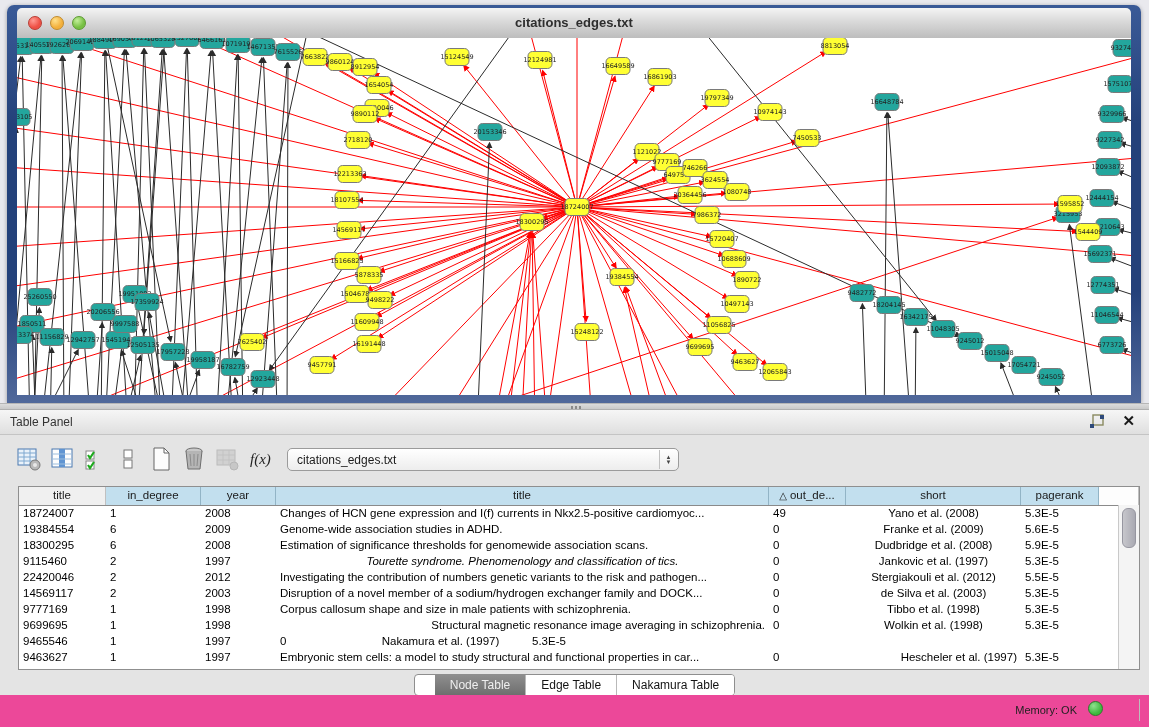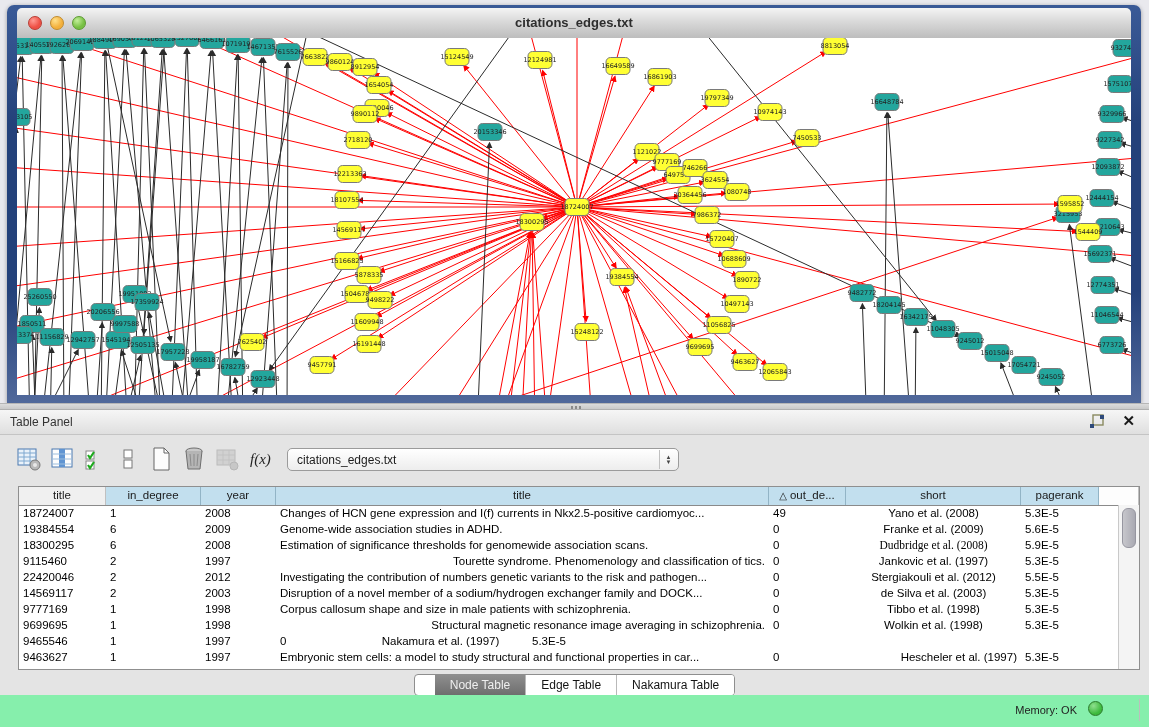--- a/index.html
+++ b/index.html
@@ -98,21 +98,21 @@
   }
   .seg .tab{
     font-size:12px;padding:3px 15px;color:#141414;background:#fff;cursor:pointer;
     border-left:1px solid #b9b9b9;
   }
   .seg .tab:first-child{border-left:none;margin-left:20px;}
   .seg .tab.active{
     background:linear-gradient(180deg,#8e8e8e,#6e6e6e);color:#efefef;
   }
   
-  .statusbar{position:absolute;left:0;top:695px;width:1149px;height:32px;background:#86efac;}
+  .statusbar{position:absolute;left:0;top:695px;width:1149px;height:32px;background:#ec4899;}
   .mem-label{position:absolute;right:72px;top:9px;font-size:11px;color:#222;}
   .mem-dot{position:absolute;right:46px;top:6px;width:15px;height:15px;border-radius:50%;
     background:radial-gradient(circle at 35% 30%,#8fe08f,#3cb93c 65%);border:1px solid #2a7a2a;box-sizing:border-box;}
   .status-sep{position:absolute;right:9px;top:4px;width:1px;height:22px;background:#bdbdbd;}
 </style>
 </head>
 <body>
 
 <div class="net-window">
   <div class="titlebar">
@@ -791,28 +791,28 @@
           <div class="td" style="width: 77px; text-align: left;">0</div>
           <div class="td" style="width: 175px; text-align: center;">Franke et al. (2009)</div>
           <div class="td" style="width: 78px; text-align: left;">5.6E-5</div>
         </div>
         <div class="tr">
           <div class="td" style="width: 87px; text-align: left;">18300295</div>
           <div class="td" style="width: 95px; text-align: left;">6</div>
           <div class="td" style="width: 75px; text-align: left;">2008</div>
           <div class="td" style="width: 493px; text-align: left;">Estimation of significance thresholds for genomewide association scans.</div>
           <div class="td" style="width: 77px; text-align: left;">0</div>
-          <div class="td" style="width: 175px; text-align: center; font-family: Liberation Serif, serif;">Dudbridge et al. (2008)</div>
+          <div class="td" style="width: 175px; text-align: center;">Dudbridge et al. (2008)</div>
           <div class="td" style="width: 78px; text-align: left;">5.9E-5</div>
         </div>
         <div class="tr">
           <div class="td" style="width: 87px; text-align: left;">9115460</div>
           <div class="td" style="width: 95px; text-align: left;">2</div>
           <div class="td" style="width: 75px; text-align: left;">1997</div>
-          <div class="td" style="width: 493px; text-align: right;">Tourette syndrome. Phenomenology and classification of tics.</div>
+          <div class="td" style="width: 493px; text-align: center; font-style: italic;">Tourette syndrome. Phenomenology and classification of tics.</div>
           <div class="td" style="width: 77px; text-align: left;">0</div>
           <div class="td" style="width: 175px; text-align: center;">Jankovic et al. (1997)</div>
           <div class="td" style="width: 78px; text-align: left;">5.3E-5</div>
         </div>
         <div class="tr">
           <div class="td" style="width: 87px; text-align: left;">22420046</div>
           <div class="td" style="width: 95px; text-align: left;">2</div>
           <div class="td" style="width: 75px; text-align: left;">2012</div>
           <div class="td" style="width: 493px; text-align: left;">Investigating the contribution of numbers genetic variants to the risk and pathogen...</div>
           <div class="td" style="width: 77px; text-align: left;">0</div>

